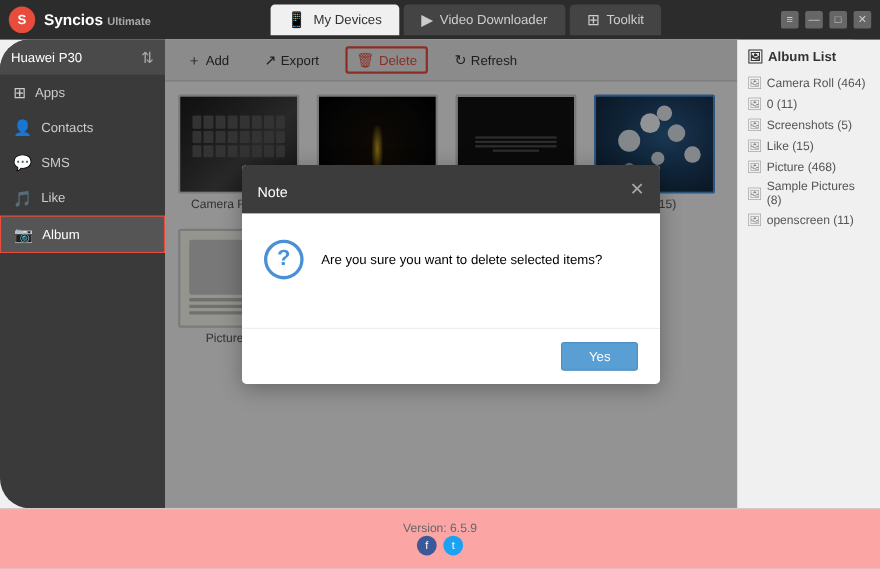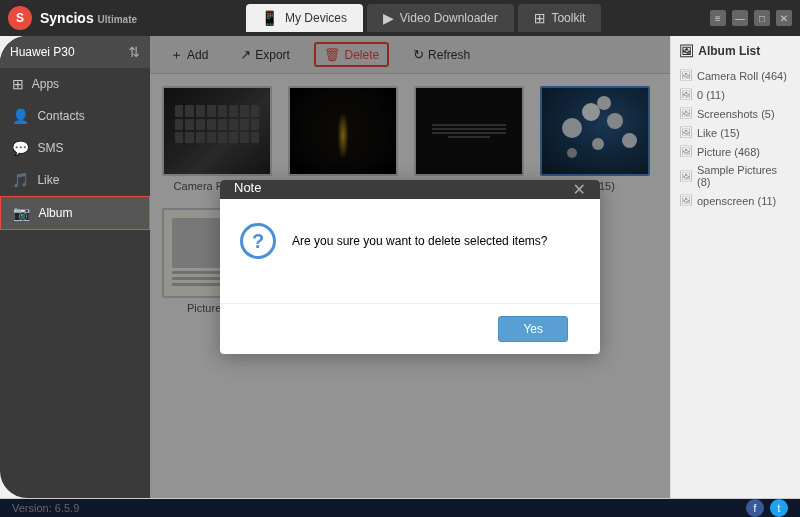--- a/index.html
+++ b/index.html
@@ -289,29 +289,30 @@
       gap: 4px;
       padding: 3px 0;
       font-size: 11px;
       color: #555;
       cursor: pointer;
     }
     .album-icon { font-size: 11px; color: #888; }
 
     
     .status-bar {
-      background: #0f172a;
+      background: #fca5a5;
       border-top: 1px solid #ccc;
-      padding: 0 12px;
+      padding: 12px 12px;
       display: flex;
       align-items: center;
       justify-content: space-between;
       font-size: 11px;
       color: #666;
       flex-shrink: 0;
+      flex-direction: column;
     }
     .social-icons {
       display: flex;
       gap: 6px;
     }
     .social-icon {
       width: 18px; height: 18px;
       border-radius: 50%;
       display: flex; align-items: center; justify-content: center;
       font-size: 10px; color: white; cursor: pointer;
@@ -332,23 +333,23 @@
     .modal {
       background: white;
       border-radius: 4px;
       width: 380px;
       box-shadow: 0 4px 20px rgba(0,0,0,0.3);
       overflow: hidden;
     }
     .modal-header {
       background: #3c3c3c;
       color: white;
-      padding: 0 14px;
-      display: flex;
-      align-items: flex-start;
+      padding: 12px 14px;
+      display: flex;
+      align-items: flex-end;
       justify-content: space-between;
       font-size: 13px;
     }
     .modal-close {
       cursor: pointer;
       color: #aaa;
       font-size: 16px;
     }
     .modal-body {
       padding: 24px 20px;
@@ -362,21 +363,21 @@
       border: 3px solid #4a90d9;
       display: flex;
       align-items: center;
       justify-content: center;
       color: #4a90d9;
       font-size: 20px;
       font-weight: bold;
       flex-shrink: 0;
     }
     .modal-footer {
-      padding: 12px 32px;
+      padding: 12px 20px;
       display: flex;
       justify-content: flex-end;
       gap: 10px;
       border-top: 1px solid #eee;
       margin-top: 20px;
     }
     .modal-btn {
       padding: 5px 24px;
       border-radius: 3px;
       border: 1px solid #ccc;

